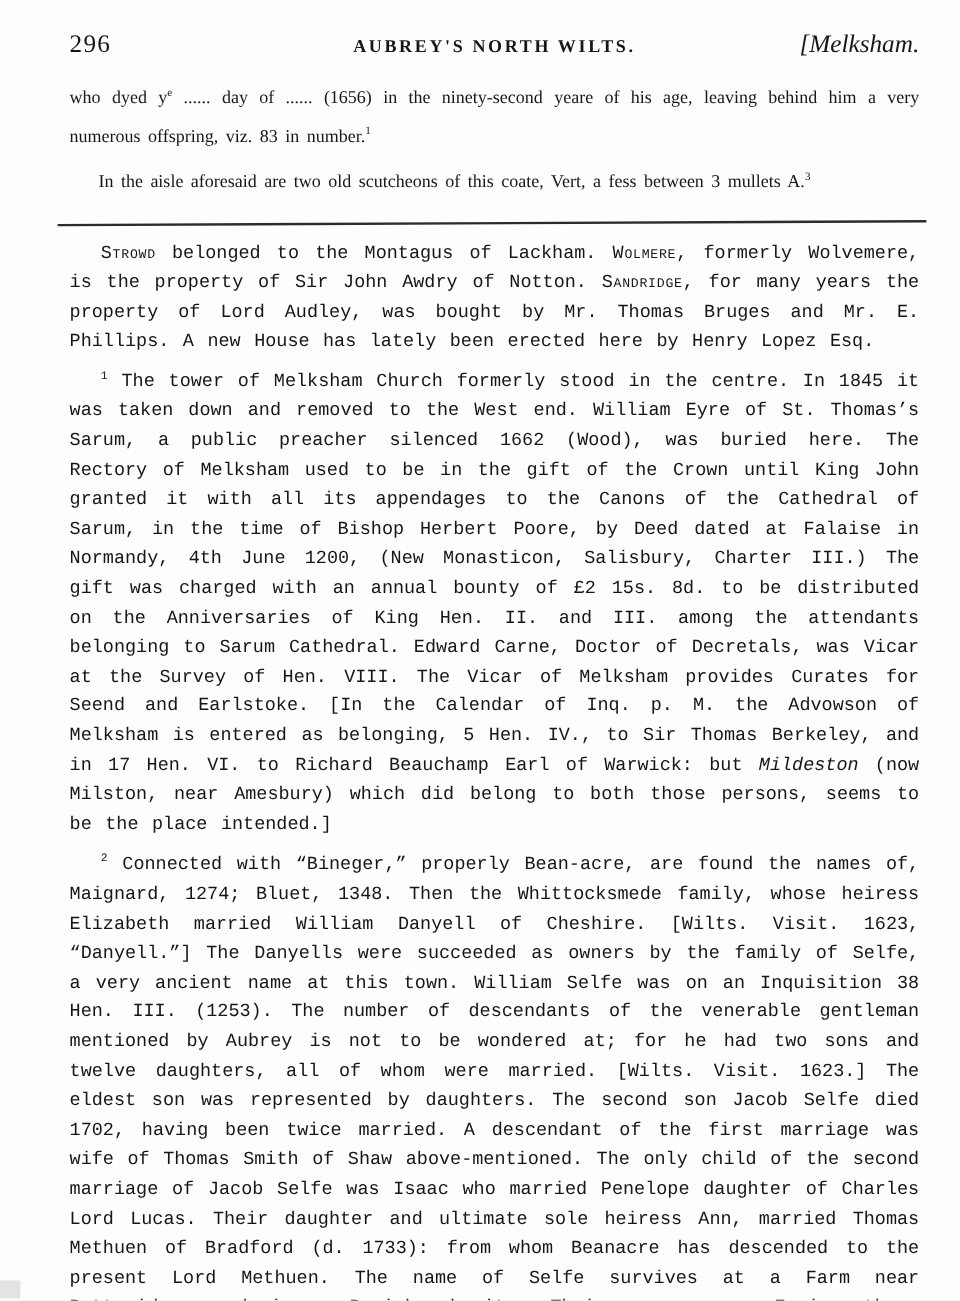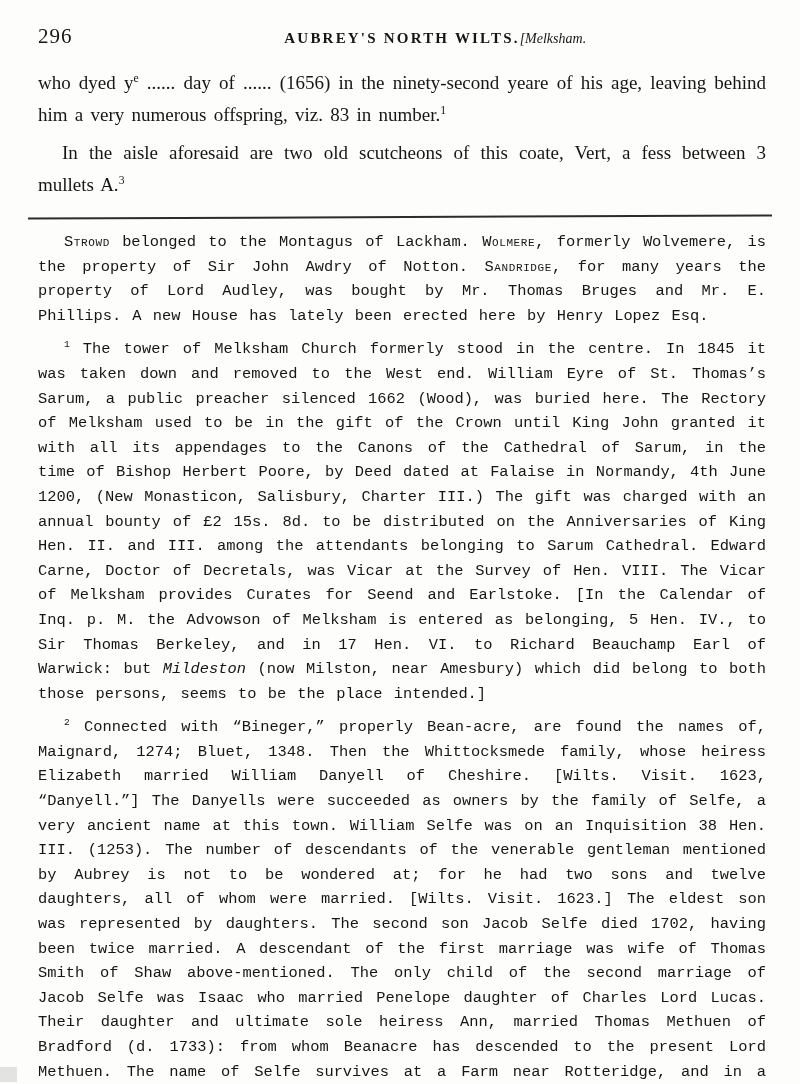--- a/index.html
+++ b/index.html
@@ -10,49 +10,50 @@
   .page {
     position: relative;
     width: 800px;
     height: 1084px;
     margin: 0 auto;
     background: #fdfdfc;
     color: #161616;
     font-family: "Liberation Serif", "DejaVu Serif", serif;
     overflow: hidden;
     box-sizing: border-box;
-    padding: 24px 34px 0 38px;
+    padding: 24px 34px 0 58px;
   }
   
   .page-header {
     display: grid;
     grid-template-columns: 1fr auto 1fr;
     align-items: baseline;
     margin-bottom: 18px;
   }
   .page-number {
     font-size: 21px;
     letter-spacing: 1px;
   }
   .running-title {
     font-size: 15px;
     font-weight: 700;
     letter-spacing: 2.2px;
     text-align: center;
     white-space: nowrap;
   }
   .running-head-right {
-    font-size: 14px;
+    font-size: 21px;
     font-style: italic;
+    text-align: right;
     white-space: nowrap;
   }
   
   .body-text p {
     margin: 0 0 7px 0;
-    font-size: 19px;
+    font-size: 15px;
     line-height: 31.5px;
     text-align: justify;
     word-spacing: 2.5px;
   }
   .body-text p.indent { text-indent: 24px; }
   
   .footnote-divider {
     border: none;
     border-top: 2px solid #2c2c2c;
     margin: 16px -6px 12px -10px;

